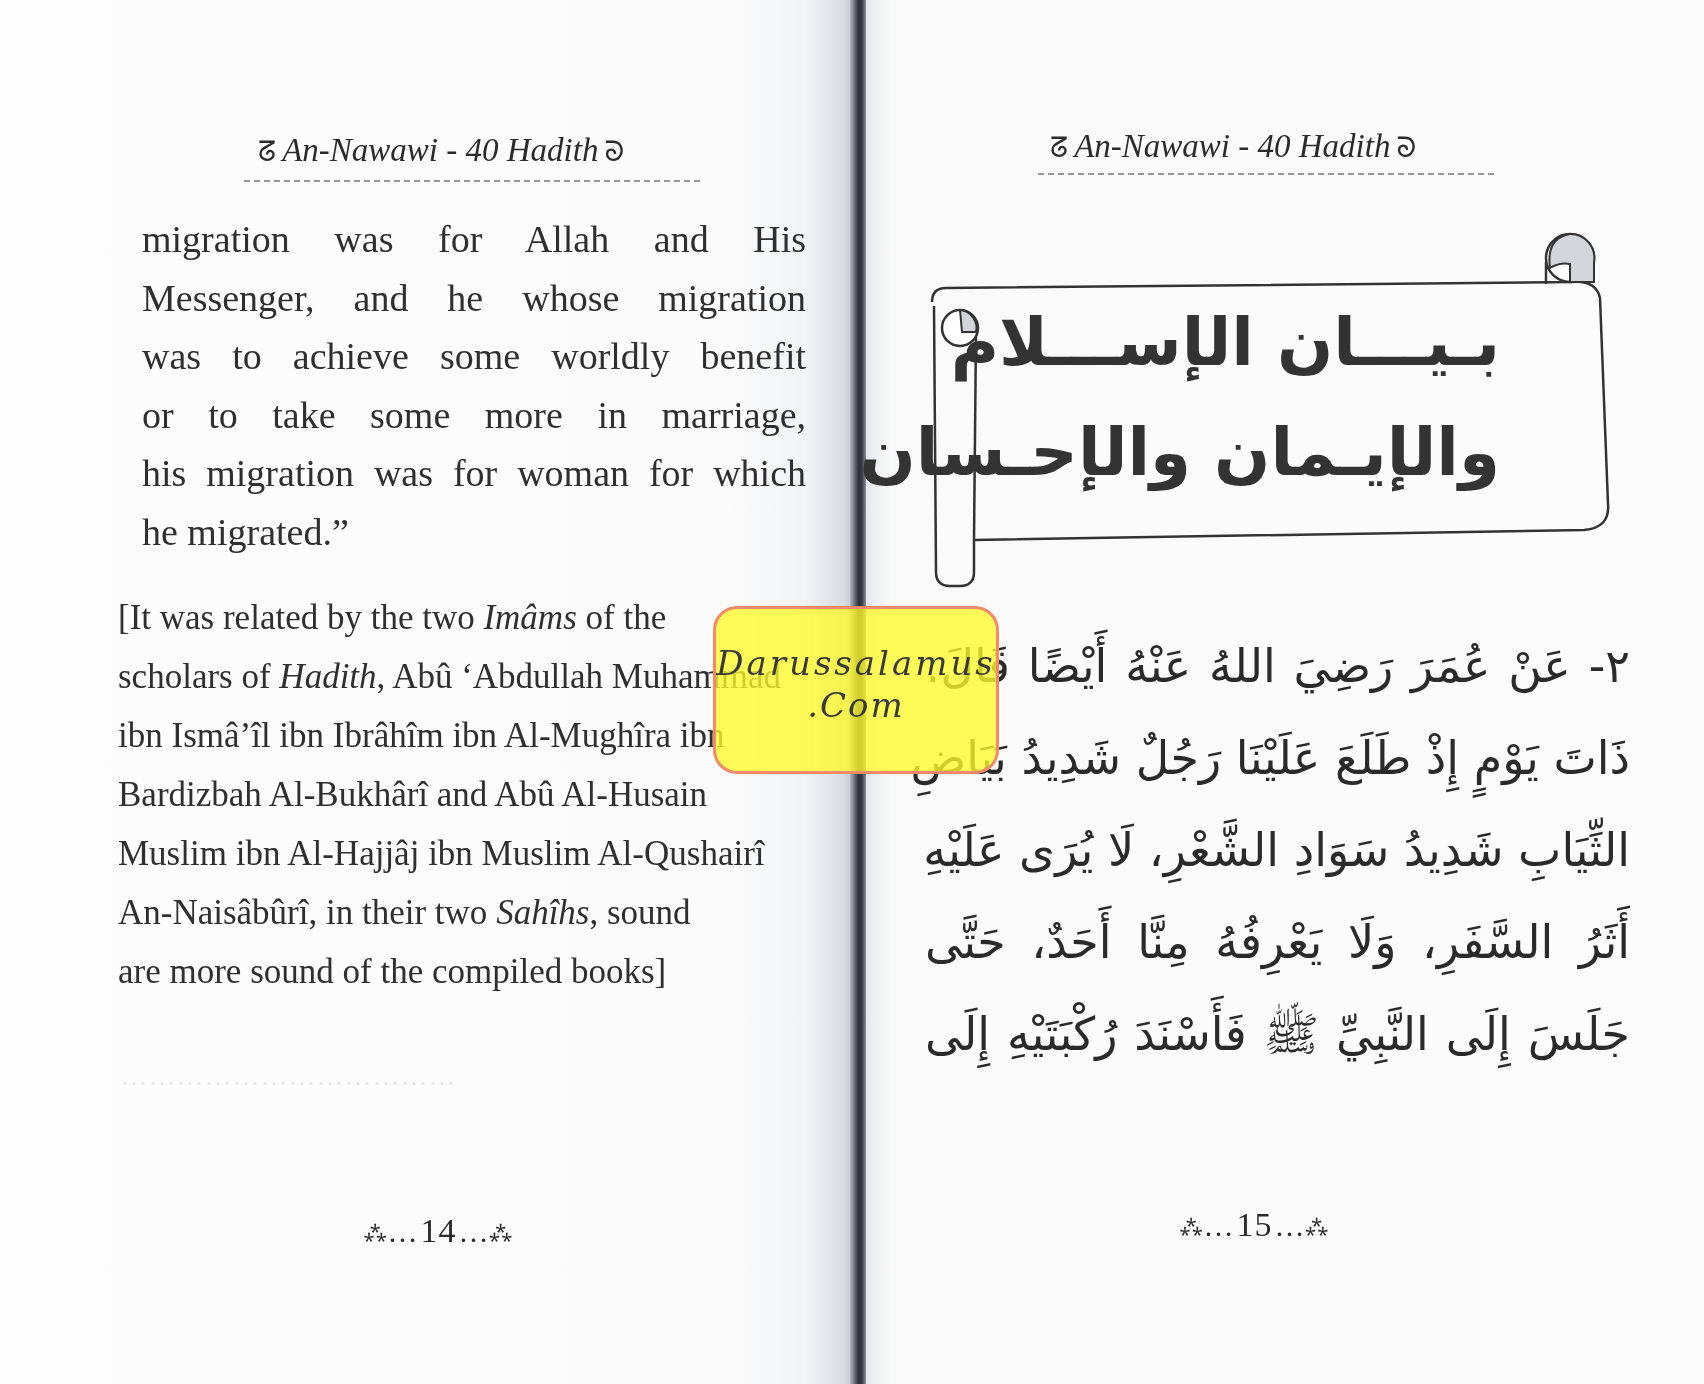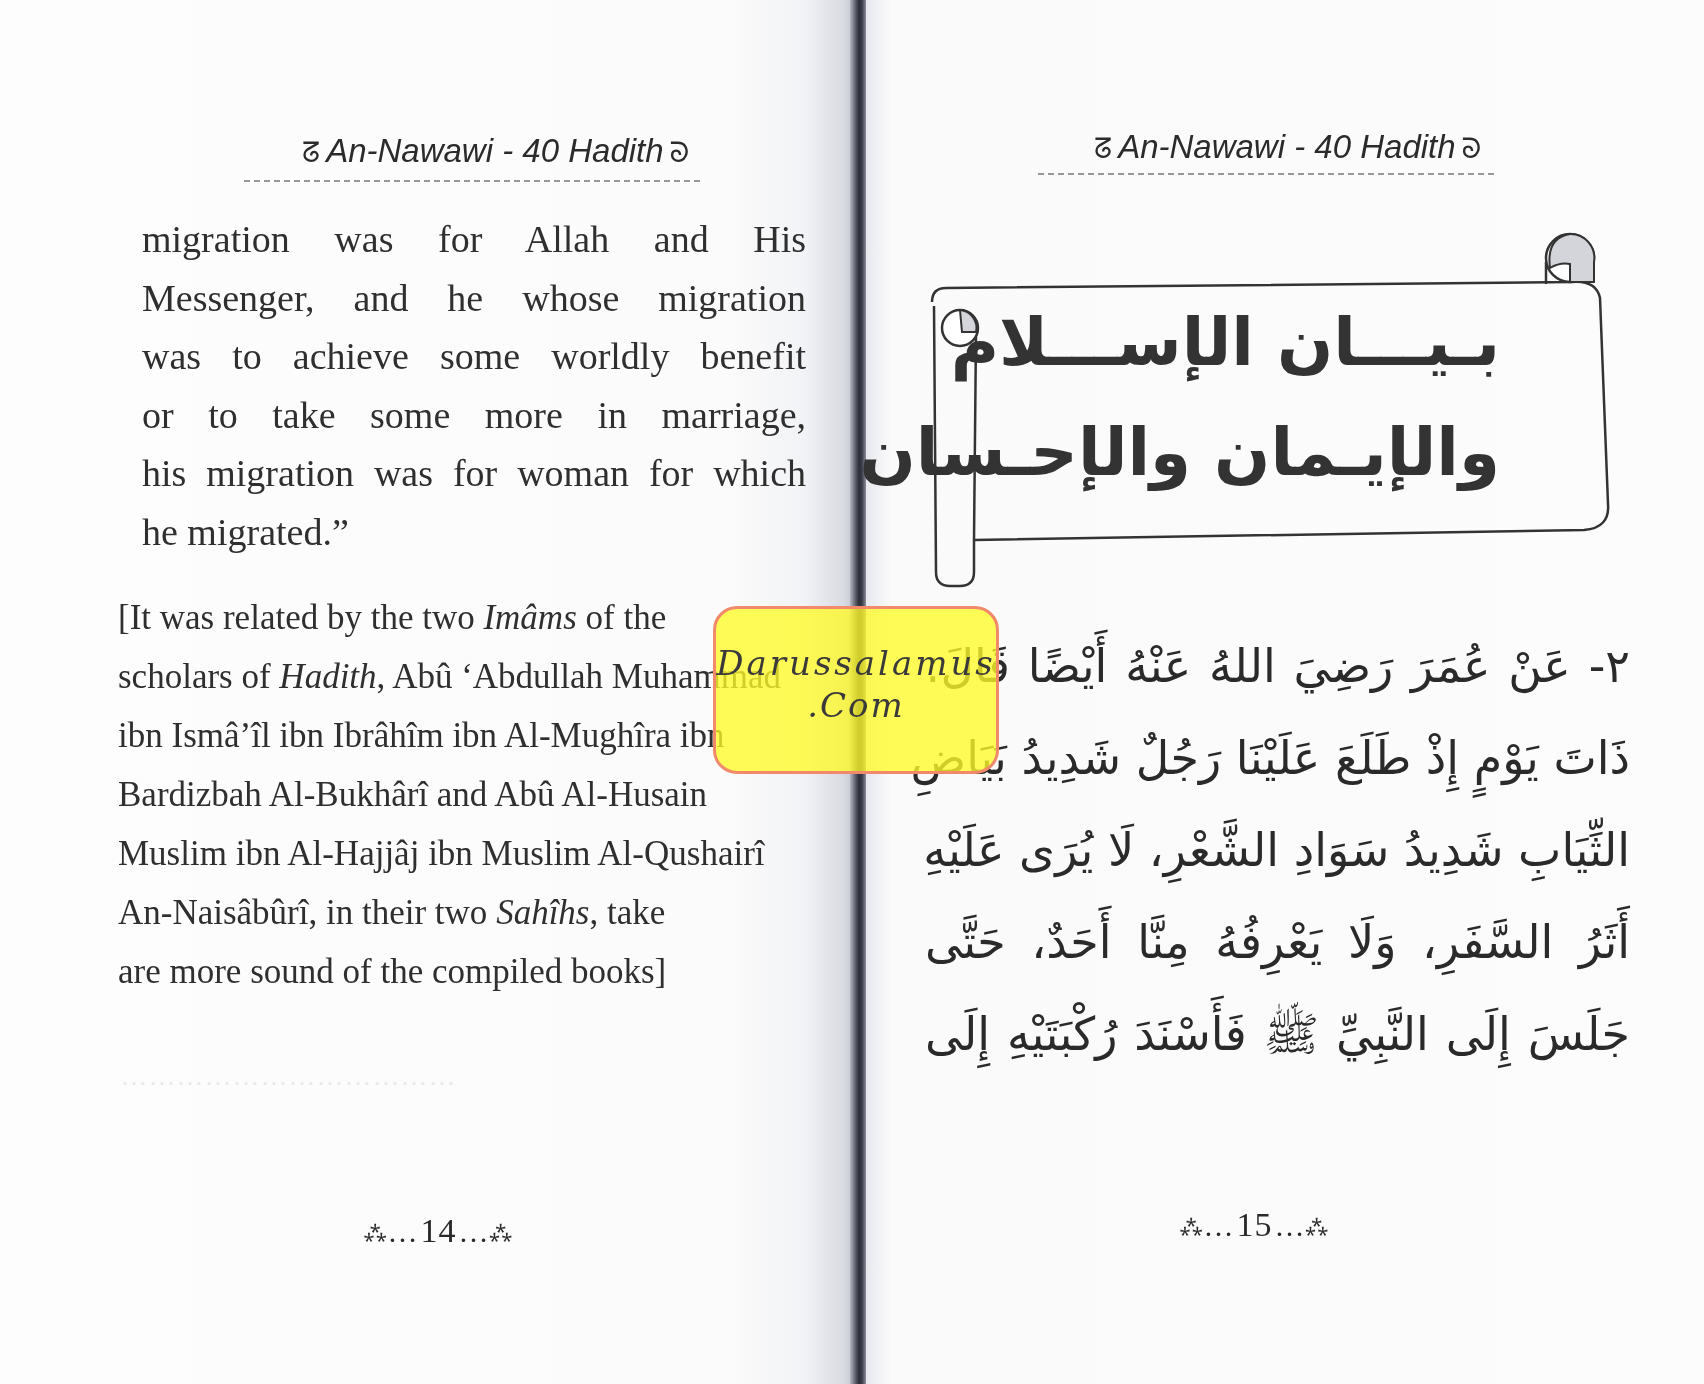--- a/index.html
+++ b/index.html
@@ -8,21 +8,21 @@
     background: #fbfbfb;
     font-family: "Liberation Serif", serif;
     color: #2a2a2a;
   }
   .page { position: absolute; top: 0; height: 1384px; }
   .page-left { left: 0; width: 856px; background: linear-gradient(to right, #fdfdfd 0%, #fbfbfb 85%, #f2f3f6 94%, #d9dbe2 98.5%, #bfc2cc 100%); }
   .page-right { left: 866px; width: 838px; background: linear-gradient(to right, #e8e9ee 0%, #fafafa 3%, #fcfcfc 100%); }
   .spine { position: absolute; left: 850px; top: 0; width: 16px; height: 1384px;
     background: linear-gradient(to right, #b6b9c4 0%, #5b5e6a 35%, #2c2e38 55%, #3a3c48 75%, #8d909c 100%); }
 
-  .running-head { position: absolute; font-family: Liberation Sans, sans-serif; font-style: italic; font-size: 33px; color: #2b2b2b; white-space: nowrap; margin-left: 44px; }
+  .running-head { position: absolute; font-family: Liberation Serif, serif; font-style: italic; font-size: 33px; color: #2b2b2b; white-space: nowrap; }
   .running-head .orn { font-style: normal; font-size: 28px; margin: 0 6px; }
   .running-rule { position: absolute; height: 0; border-top: 2px dashed #777; opacity: 0.75; }
 
   .eng-para { position: absolute; font-size: 38px; line-height: 58.5px; color: #2f2f2f; }
   .eng-para .line { display: block; white-space: nowrap; }
   .eng-para .justify { text-align: justify; text-align-last: justify; }
   .eng-cite { position: absolute; font-size: 35px; line-height: 59px; color: #2f2f2f; }
   .eng-cite .line { display: block; white-space: nowrap; }
   .eng-cite i { font-style: italic; }
 
@@ -64,21 +64,21 @@
     <span class="line justify">his migration was for woman for which</span>
     <span class="line">he migrated.”</span>
   </div>
 
   <div class="eng-cite" style="left:118px; top:588px; width:708px;">
     <span class="line justify"><span>[It was related by the two </span><i>Imâms</i><span> of the</span></span>
     <span class="line justify"><span>scholars of </span><i>Hadith</i><span>, Abû ‘Abdullah Muhammad</span></span>
     <span class="line justify"><span>ibn Ismâ’îl ibn Ibrâhîm ibn Al-Mughîra ibn</span></span>
     <span class="line justify"><span>Bardizbah Al-Bukhârî and Abû Al-Husain</span></span>
     <span class="line justify"><span>Muslim ibn Al-Hajjâj ibn Muslim Al-Qushairî</span></span>
-    <span class="line justify"><span>An-Naisâbûrî, in their two </span><i>Sahîhs</i><span>, take</span></span>
+    <span class="line justify"><span>An-Naisâbûrî, in their two </span><i>Sahîhs</i><span>, sound</span></span>
     <span class="line"><span>are more sound of the compiled books]</span></span>
   </div>
 
   <div class="ghost" style="left:120px; top:1060px;">………………………………</div>
 
   <div class="folio" style="left:364px; top:1212px;">
     <span class="stars">⁂</span><span>…</span><span class="num">14</span><span>…</span><span class="stars">⁂</span>
   </div>
 </div>
 

